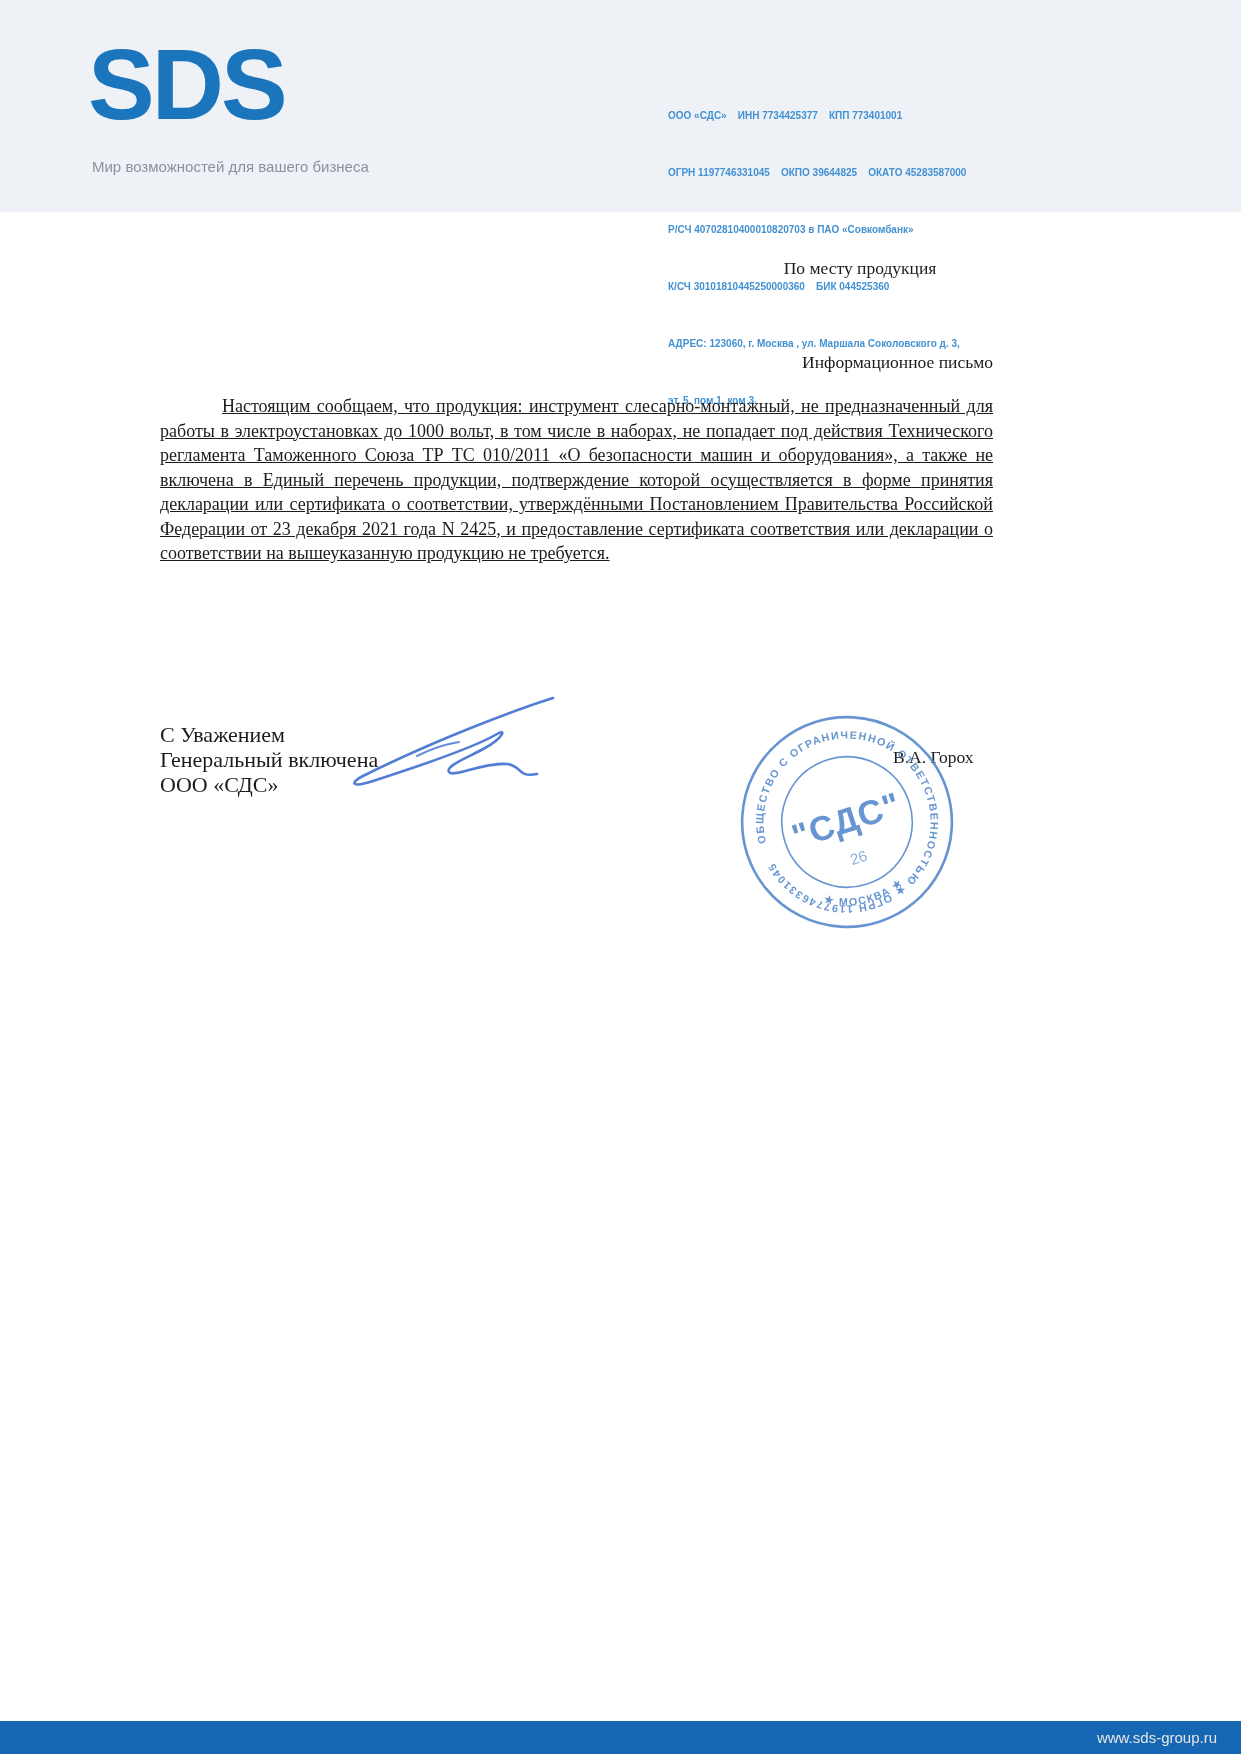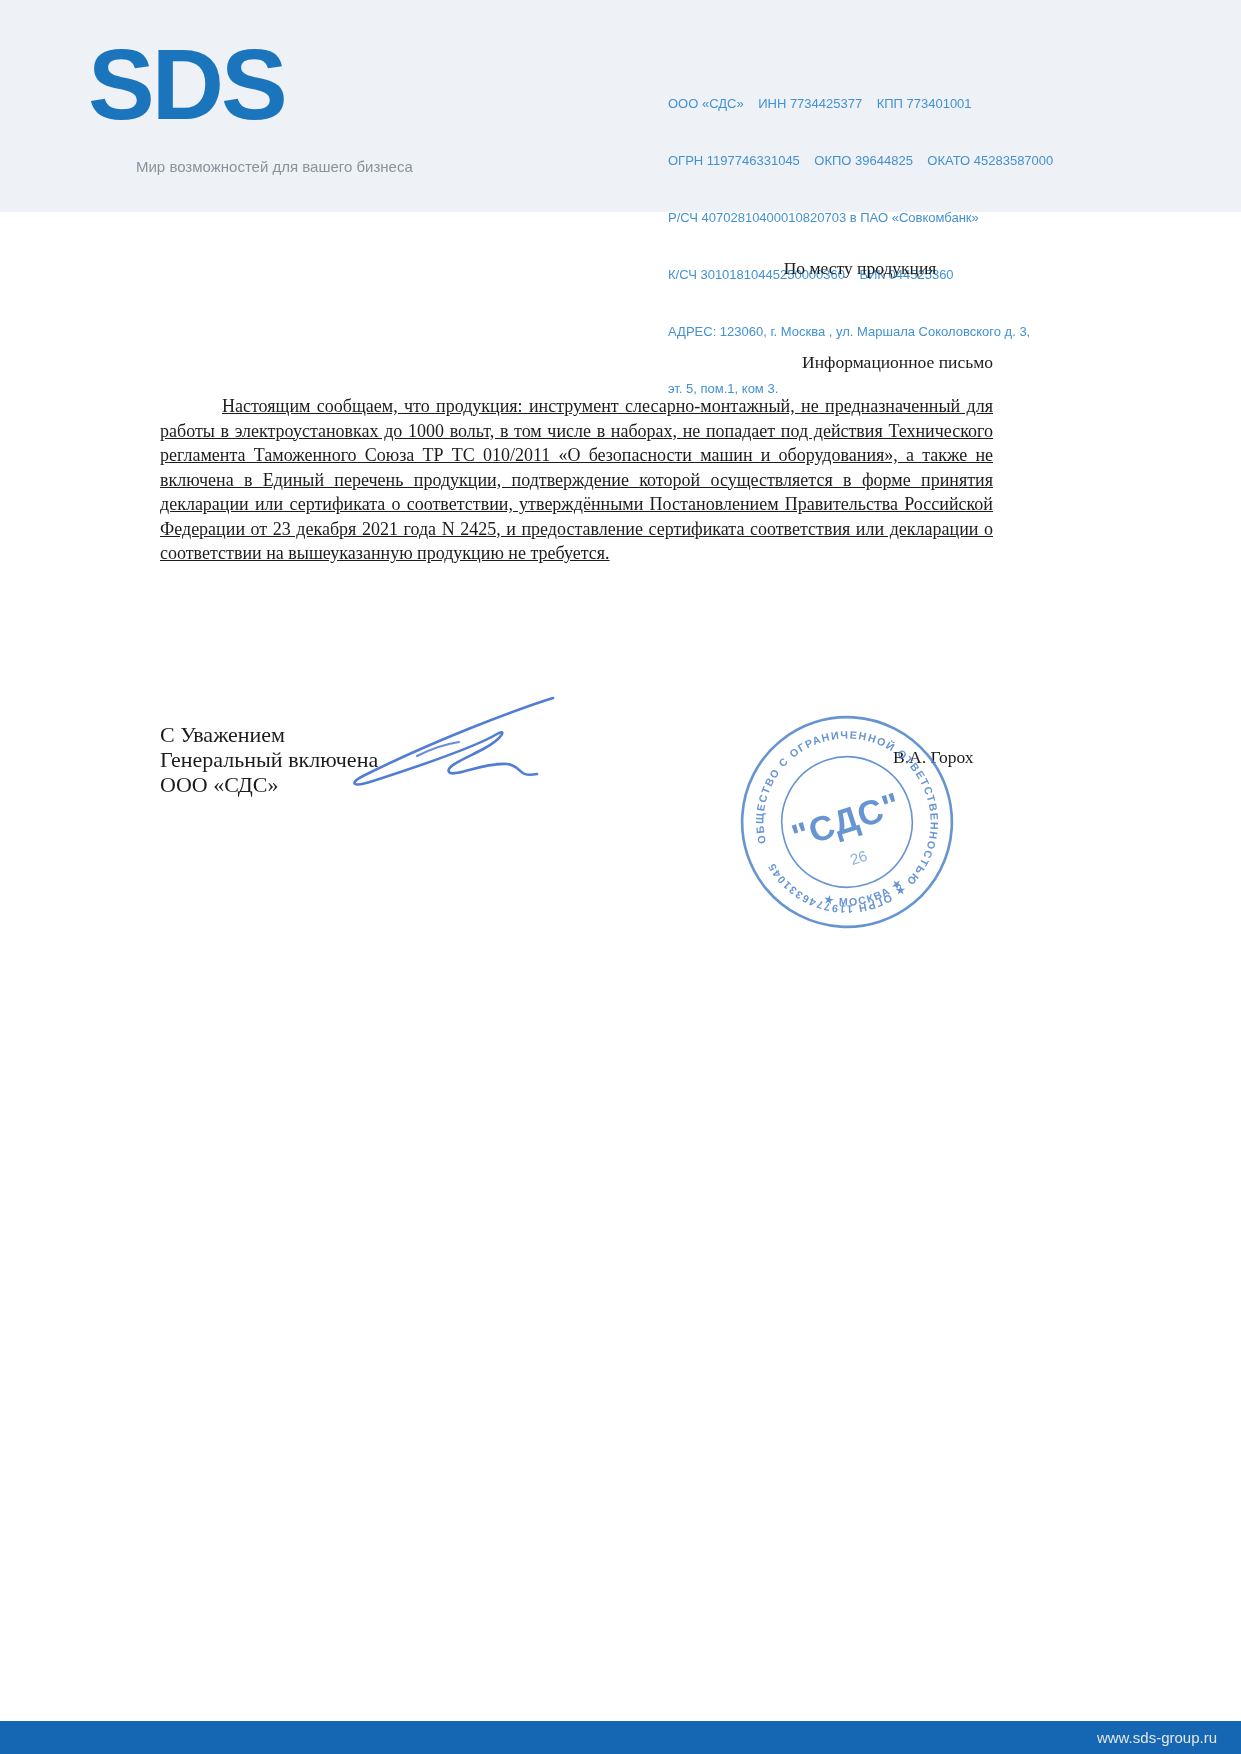--- a/index.html
+++ b/index.html
@@ -20,27 +20,28 @@
   }
   .logo{
     position:absolute;left:88px;top:34px;
     font-family:"Liberation Sans", sans-serif;
     font-weight:800;font-size:100px;line-height:100px;
     letter-spacing:-3px;color:#1b75bc;
   }
   .tagline{
     position:absolute;left:92px;top:158px;
     font-family:"Liberation Sans", sans-serif;
-    font-size:15px;color:#8b929c;margin-left:44px;
+    font-size:15px;color:#8b929c;
   }
   .details{
-    position:absolute;left:668px;top:56px;
+    position:absolute;left:668px;top:68px;
     font-family:"Liberation Sans", sans-serif;
-    font-size:13px;line-height:19px;color:#4391d3;
+    font-size:10px;line-height:19px;color:#4391d3;
     white-space:pre;
+    font-weight:bold;
   }
   
   .refblock{
     position:absolute;left:620px;top:255px;width:480px;
     text-align:center;font-size:17.5px;line-height:26px;
   }
   
   .title{
     position:absolute;left:160px;top:352px;width:833px;
     text-align:right;font-size:17.5px;

